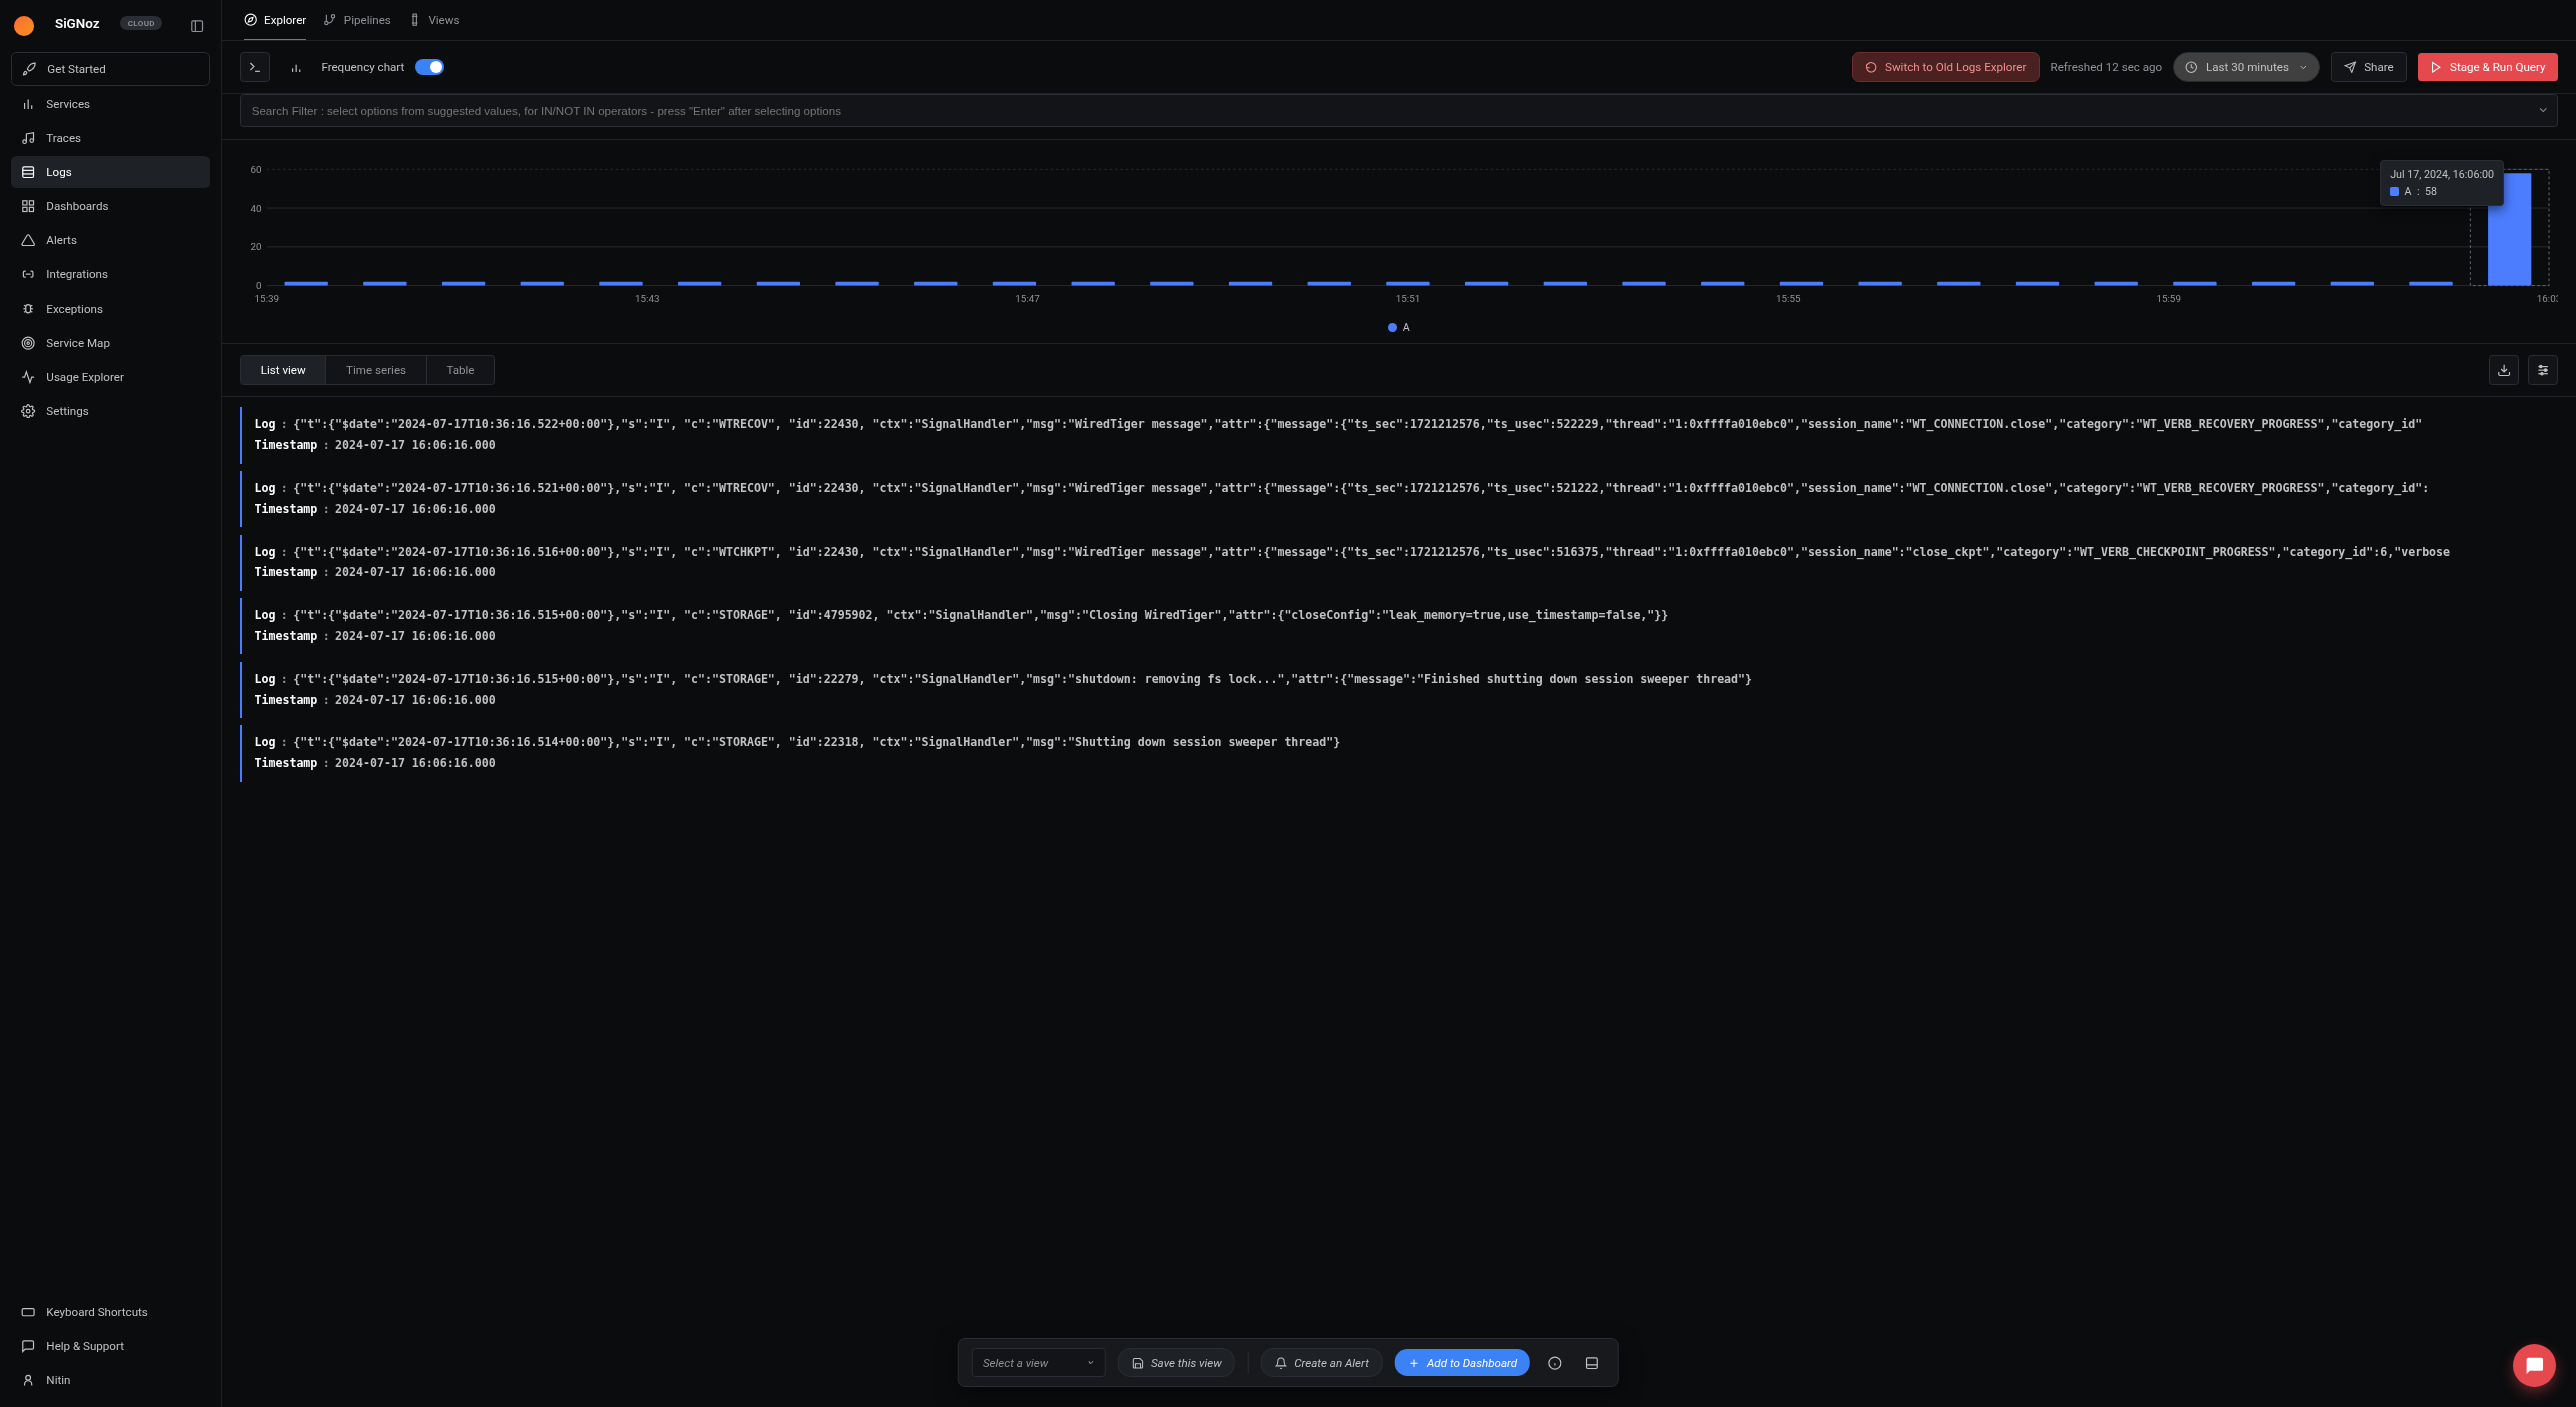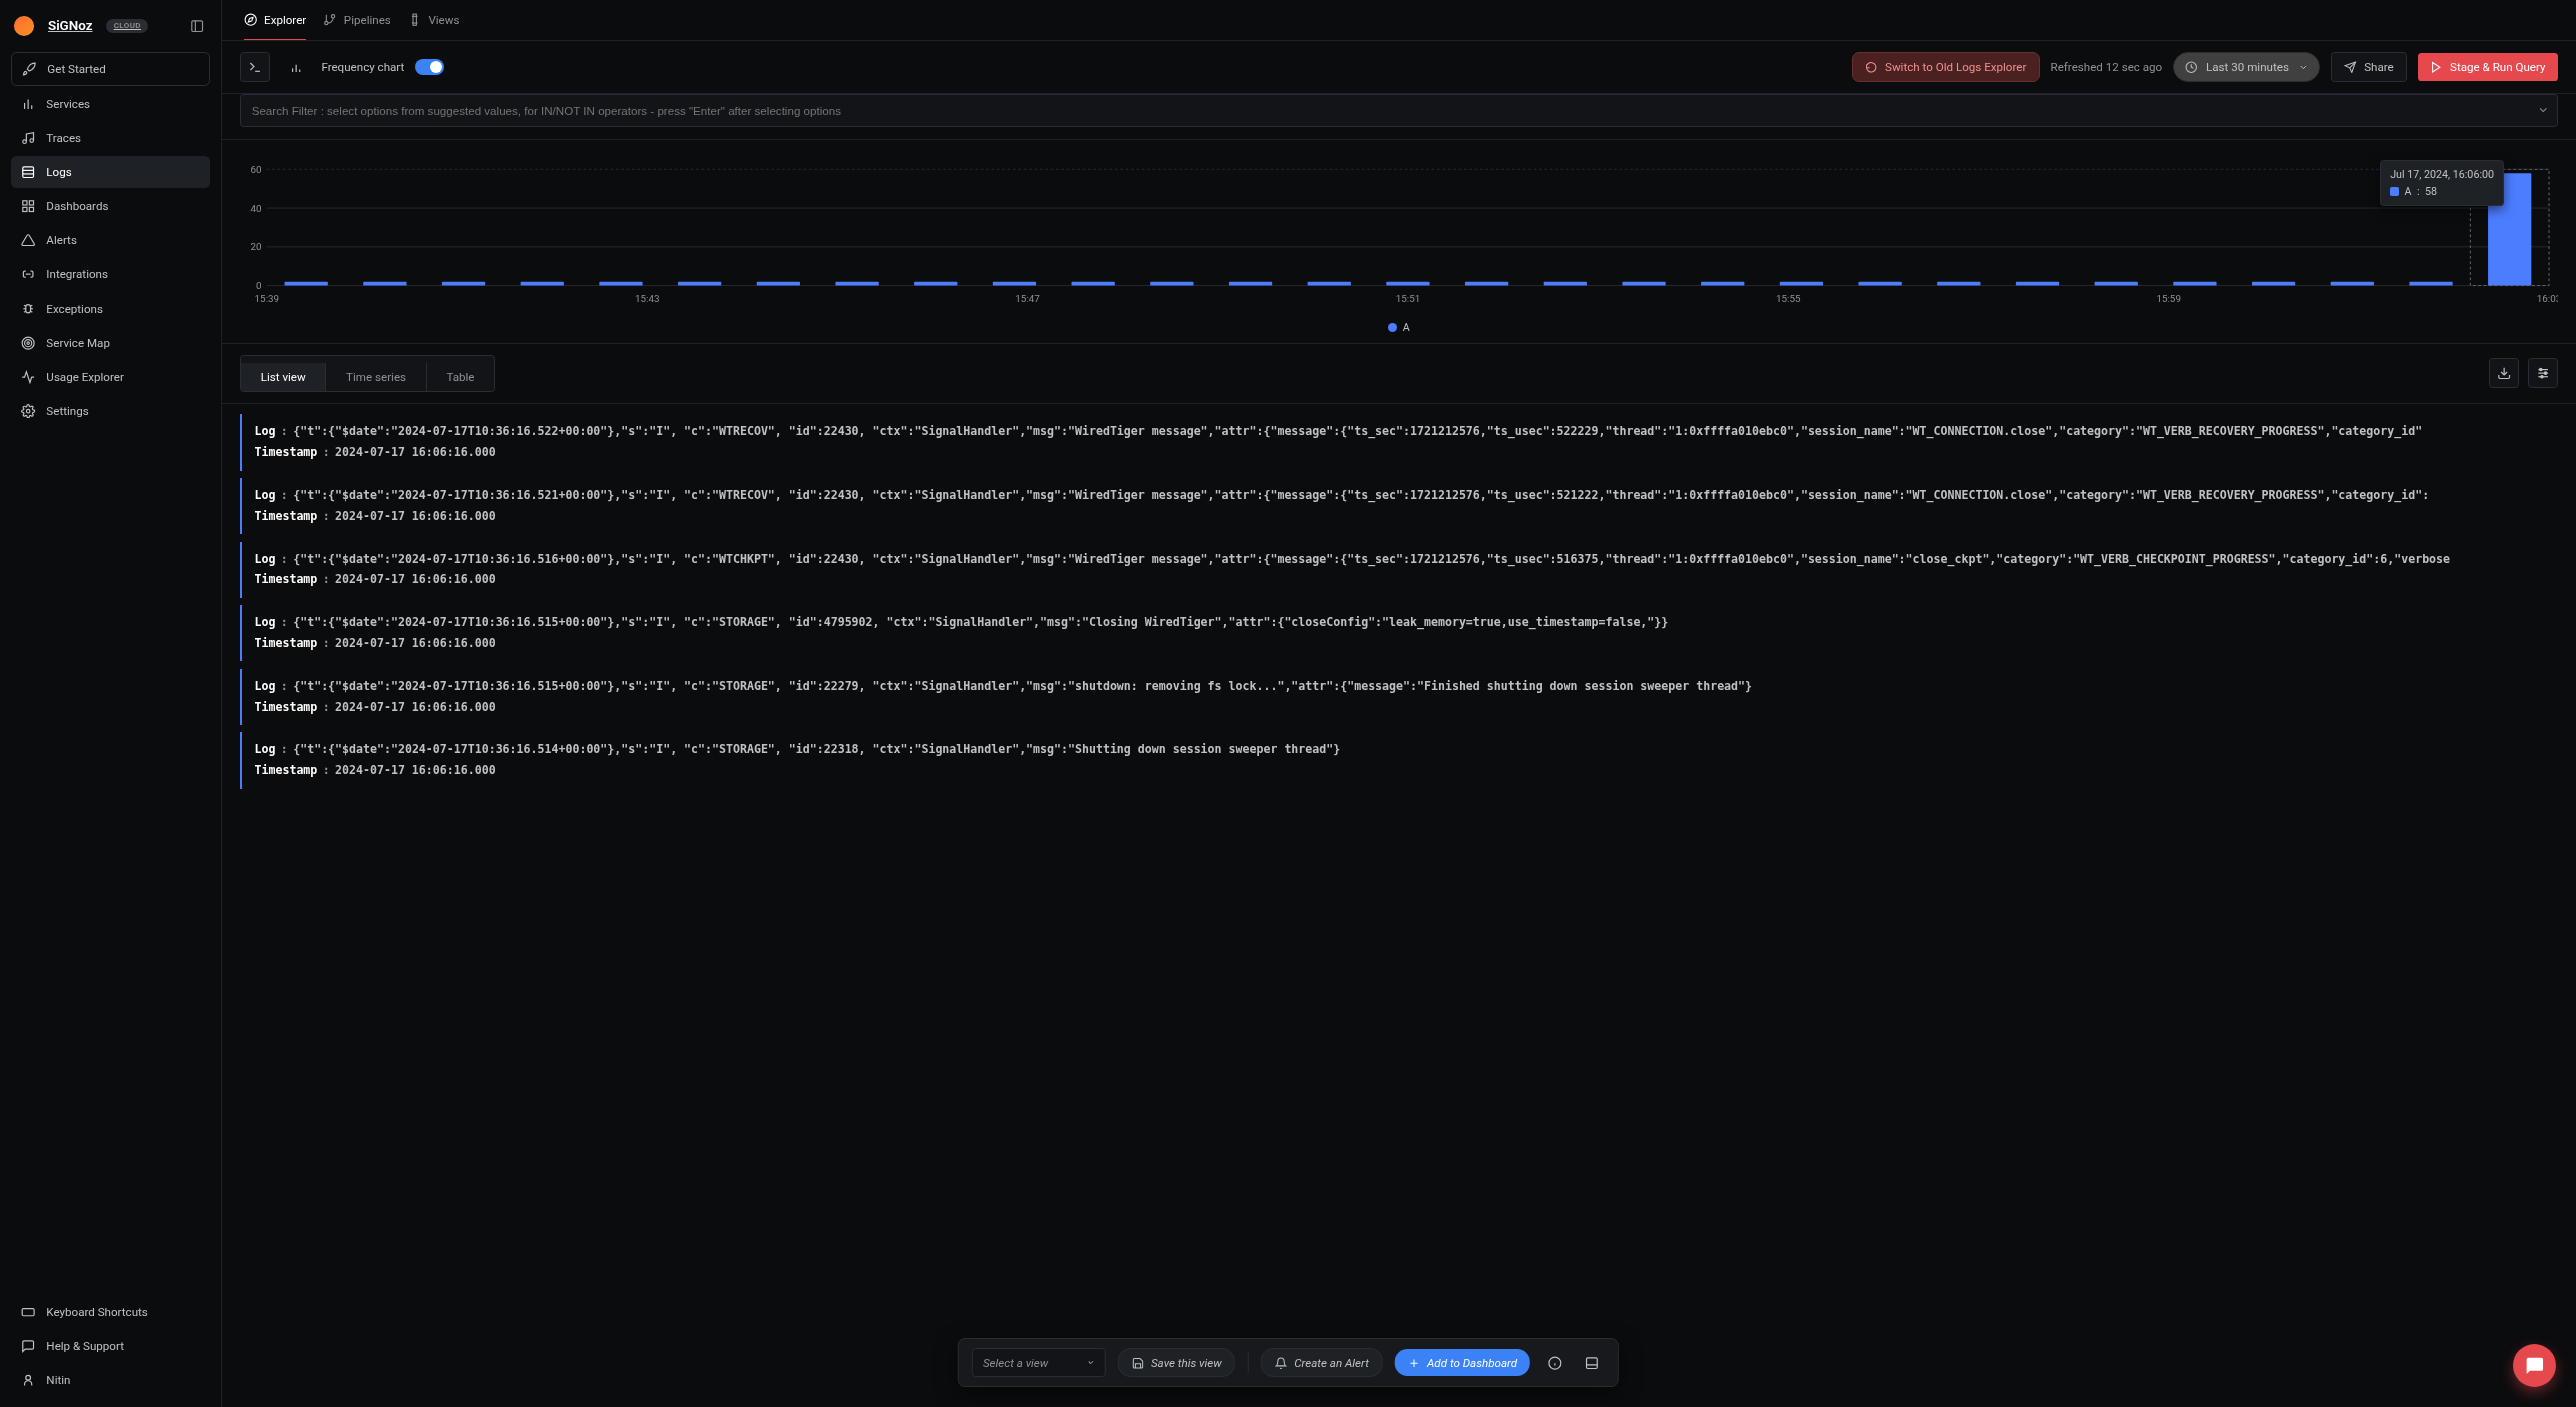--- a/index.html
+++ b/index.html
@@ -16,24 +16,23 @@
     .sidebar {
       width: 222px;
       background: #0b0c0e;
       border-right: 0.9px solid #1e2125;
       display: flex;
       flex-direction: column;
       padding: 10.7px;
     }
     .sidebar-header {
       display: flex;
-      align-items: center;
-      gap: 14px;
+      align-items: flex-start;
+      gap: 21px;
       padding: 5.4px 3.6px 16px 3.6px;
-      text-decoration: underline;
     }
     .logo { width: 19.7px; height: 19.7px; border-radius: 50%; background: linear-gradient(135deg,#ff6b35,#f7931e); }
     .brand { font-weight: 600; color: #fff; font-size: 13.4px; }
     .cloud-badge {
       background: #2a2d33; color: #8e9196; font-size: 8px; font-weight: 600;
       padding: 2.7px 7.2px; border-radius: 9px; letter-spacing: 0.4px;
     }
     .sidebar-collapse {
       margin-left: auto; width: 19.7px; height: 19.7px;
       display: flex; align-items: center; justify-content: center;
@@ -137,21 +136,21 @@
     .view-row {
       display: flex; align-items: center; padding: 10.7px 18px;
       border-bottom: 0.9px solid #1e2125;
     }
     .view-switch {
       display: flex; background: #121417; border: 0.9px solid #2a2d33;
       border-radius: 3.6px; overflow: hidden;
     }
     .view-opt {
       padding: 7.2px 19.7px; cursor: pointer; font-size: 11.6px;
-      color: #8e9196; border-right: 0.9px solid #2a2d33; margin-top: 7px;
+      color: #8e9196; border-right: 0.9px solid #2a2d33;
     }
     .view-opt:last-child { border-right: none; }
     .view-opt.active { background: #1e2125; color: #fff; }
     .view-actions { margin-left: auto; display: flex; gap: 9px; }
 
     
     .logs {
       flex: 1; overflow-y: auto; padding: 10.7px 18px 89px 18px;
       font-family: ui-monospace, Menlo, Consolas, monospace;
       font-size: 11.6px; color: #c0c1c3; font-weight: bold;

